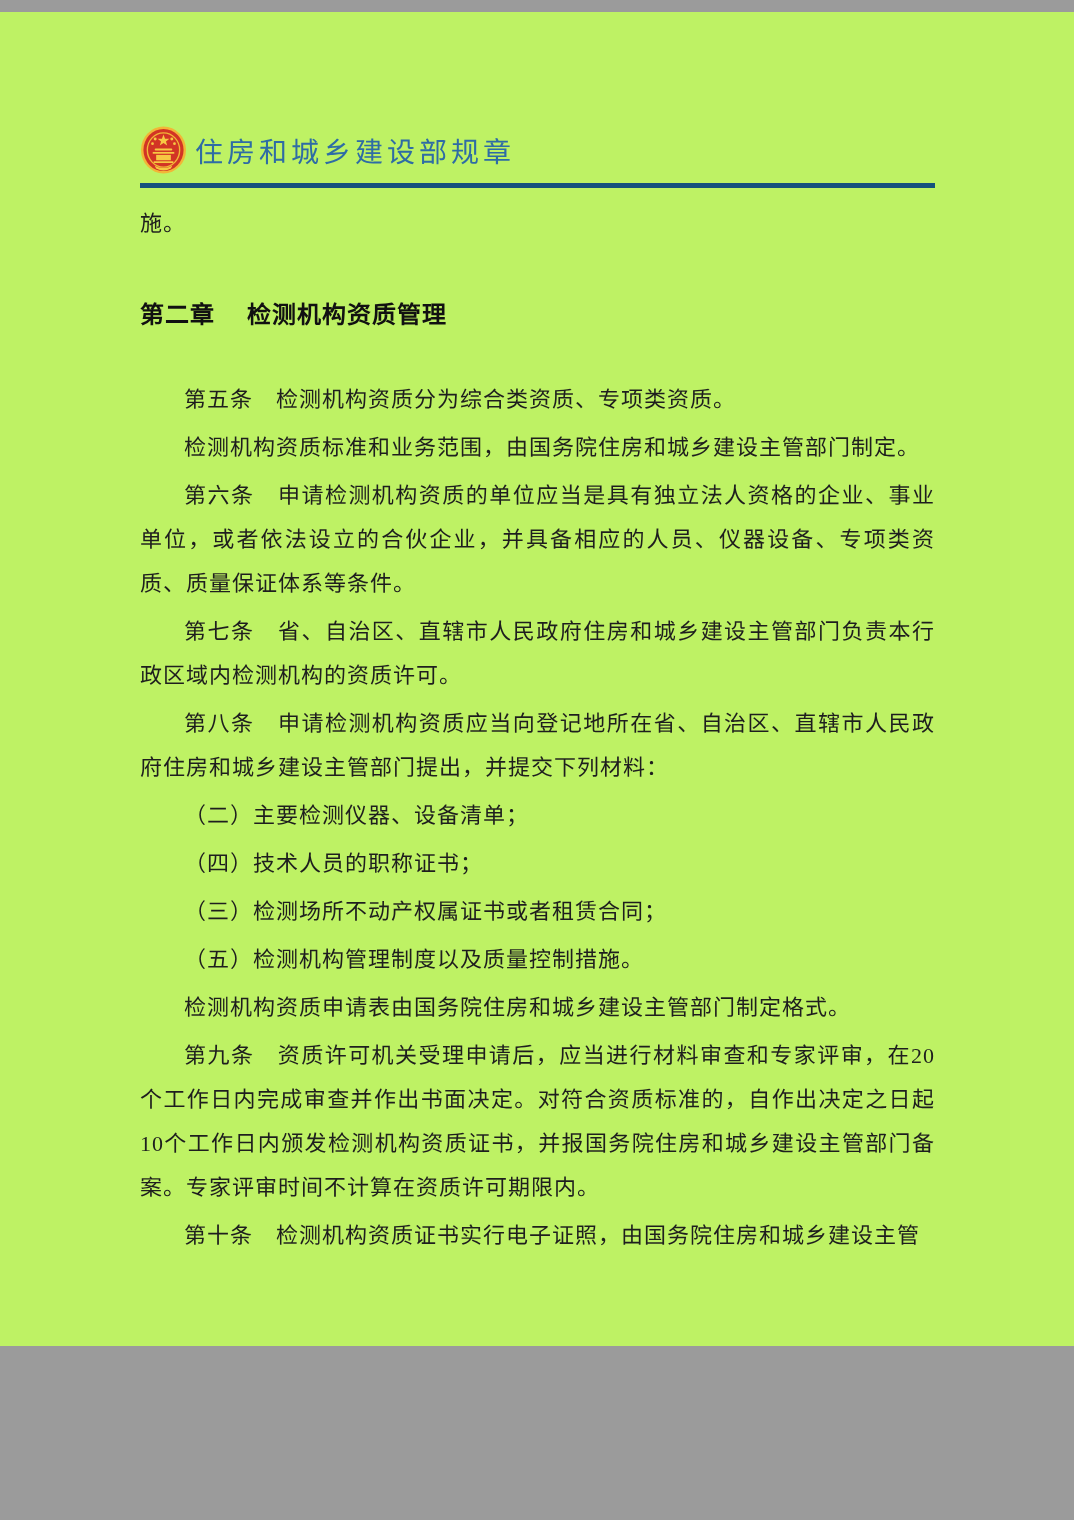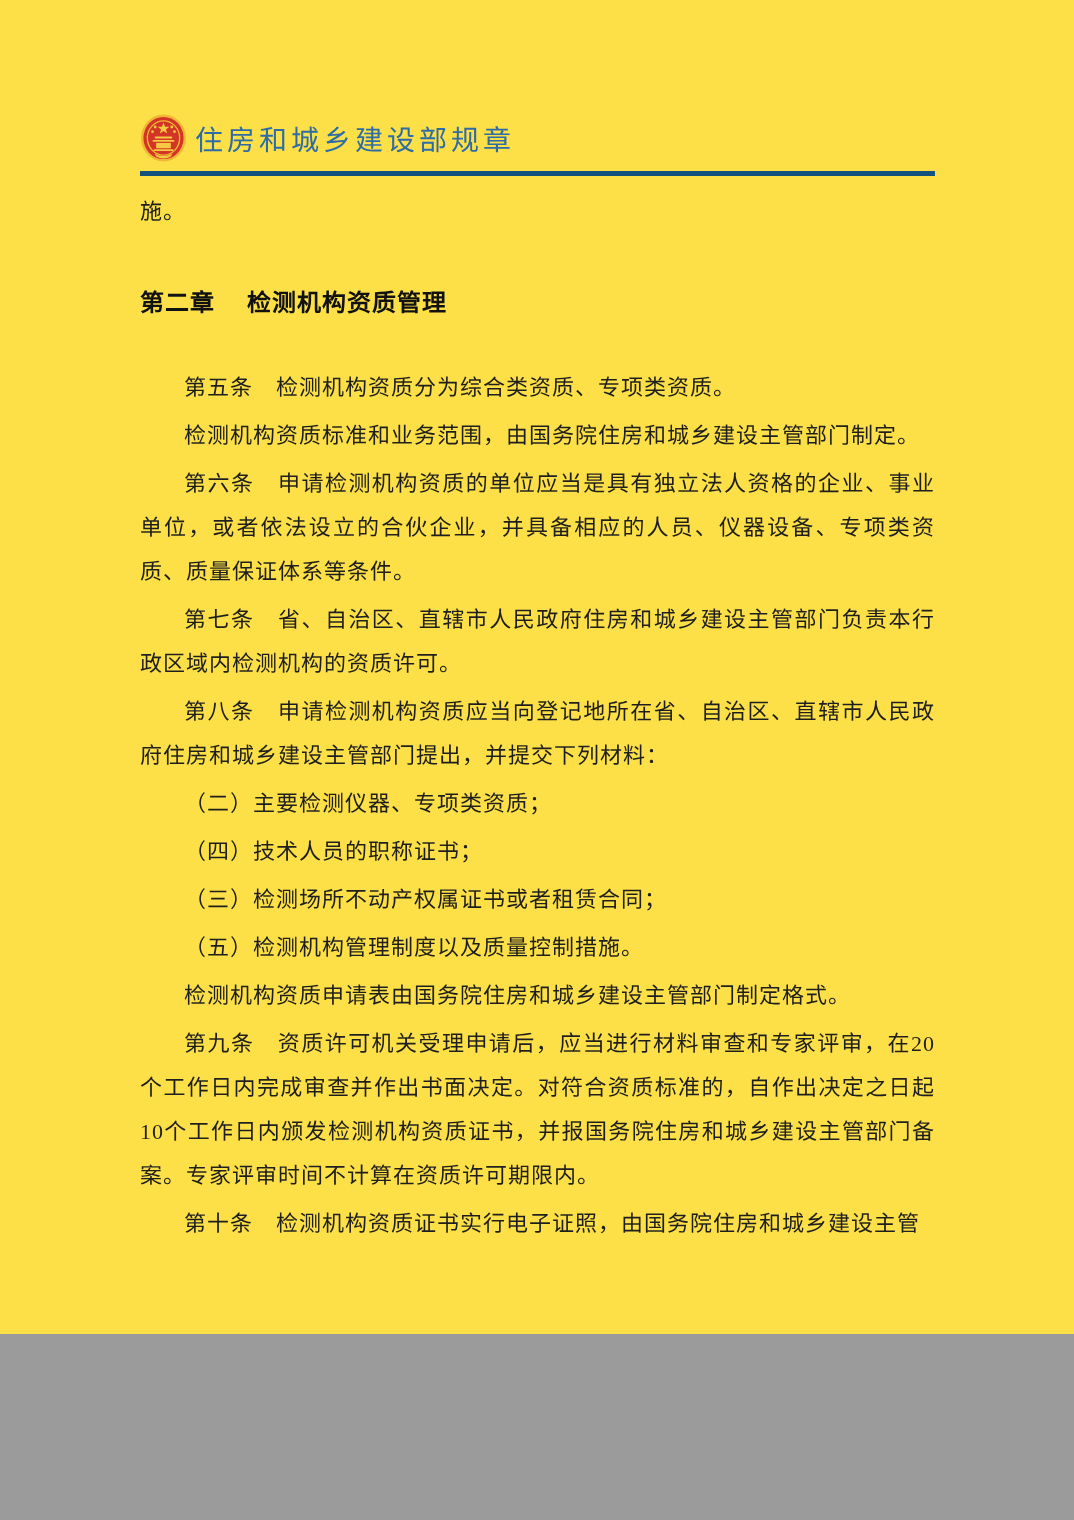--- a/index.html
+++ b/index.html
@@ -1,22 +1,22 @@
 <!DOCTYPE html>
 <html lang="zh-CN"><head>
 <meta charset="utf-8">
 <style>
   * { margin: 0; padding: 0; box-sizing: border-box; }
   html, body { background: #9b9b9b; }
   .page {
     position: relative;
     width: 1074px;
     height: 1334px;
-    background: #fde047;
-    margin: 0 auto;
+    background: #bef264;
+    margin: 12px auto;
     overflow: hidden;
     font-family: "Liberation Serif", "DejaVu Serif", serif;
   }
   
   .header {
     position: absolute;
     left: 140px;
     top: 113px;
     width: 795px;
     display: flex;
@@ -125,21 +125,21 @@
   <div class="content">
     <p class="continuation">施。</p>
 
     <h2 class="chapter-heading"><span>第二章</span><span class="gap"></span><span>检测机构资质管理</span></h2>
 
     <p class="para">第五条　检测机构资质分为综合类资质、专项类资质。</p>
     <p class="para">检测机构资质标准和业务范围，由国务院住房和城乡建设主管部门制定。</p>
     <p class="para">第六条　申请检测机构资质的单位应当是具有独立法人资格的企业、事业单位，或者依法设立的合伙企业，并具备相应的人员、仪器设备、专项类资质、质量保证体系等条件。</p>
     <p class="para">第七条　省、自治区、直辖市人民政府住房和城乡建设主管部门负责本行政区域内检测机构的资质许可。</p>
     <p class="para">第八条　申请检测机构资质应当向登记地所在省、自治区、直辖市人民政府住房和城乡建设主管部门提出，并提交下列材料：</p>
-    <p class="para">（二）主要检测仪器、专项类资质；</p>
+    <p class="para">（二）主要检测仪器、设备清单；</p>
     <p class="para">（四）技术人员的职称证书；</p>
     <p class="para">（三）检测场所不动产权属证书或者租赁合同；</p>
     <p class="para">（五）检测机构管理制度以及质量控制措施。</p>
     <p class="para">检测机构资质申请表由国务院住房和城乡建设主管部门制定格式。</p>
     <p class="para">第九条　资质许可机关受理申请后，应当进行材料审查和专家评审，在20个工作日内完成审查并作出书面决定。对符合资质标准的，自作出决定之日起10个工作日内颁发检测机构资质证书，并报国务院住房和城乡建设主管部门备案。专家评审时间不计算在资质许可期限内。</p>
     <p class="para">第十条　检测机构资质证书实行电子证照，由国务院住房和城乡建设主管</p>
   </div>
 
   <div class="page-number">- 2 -</div>
   <div class="footer-rule"></div>

